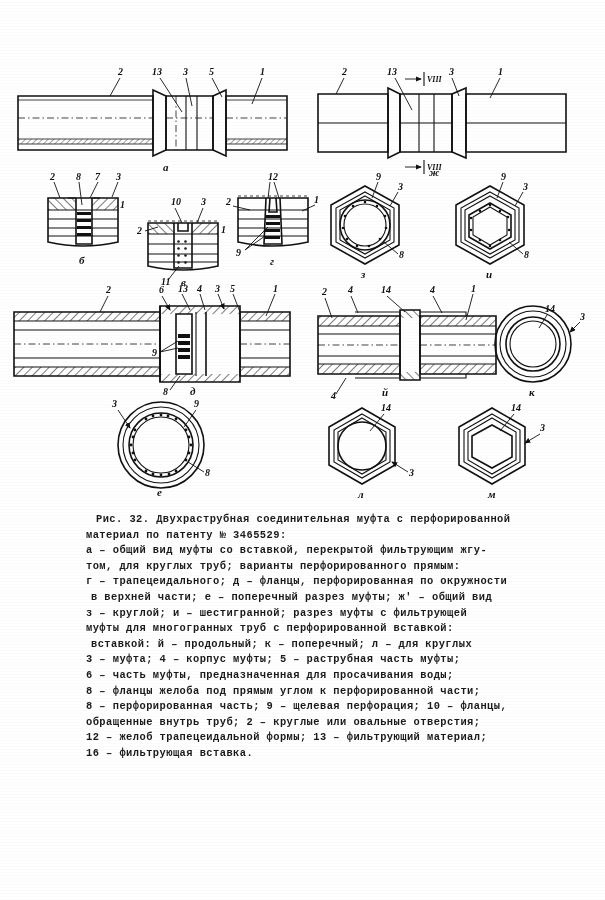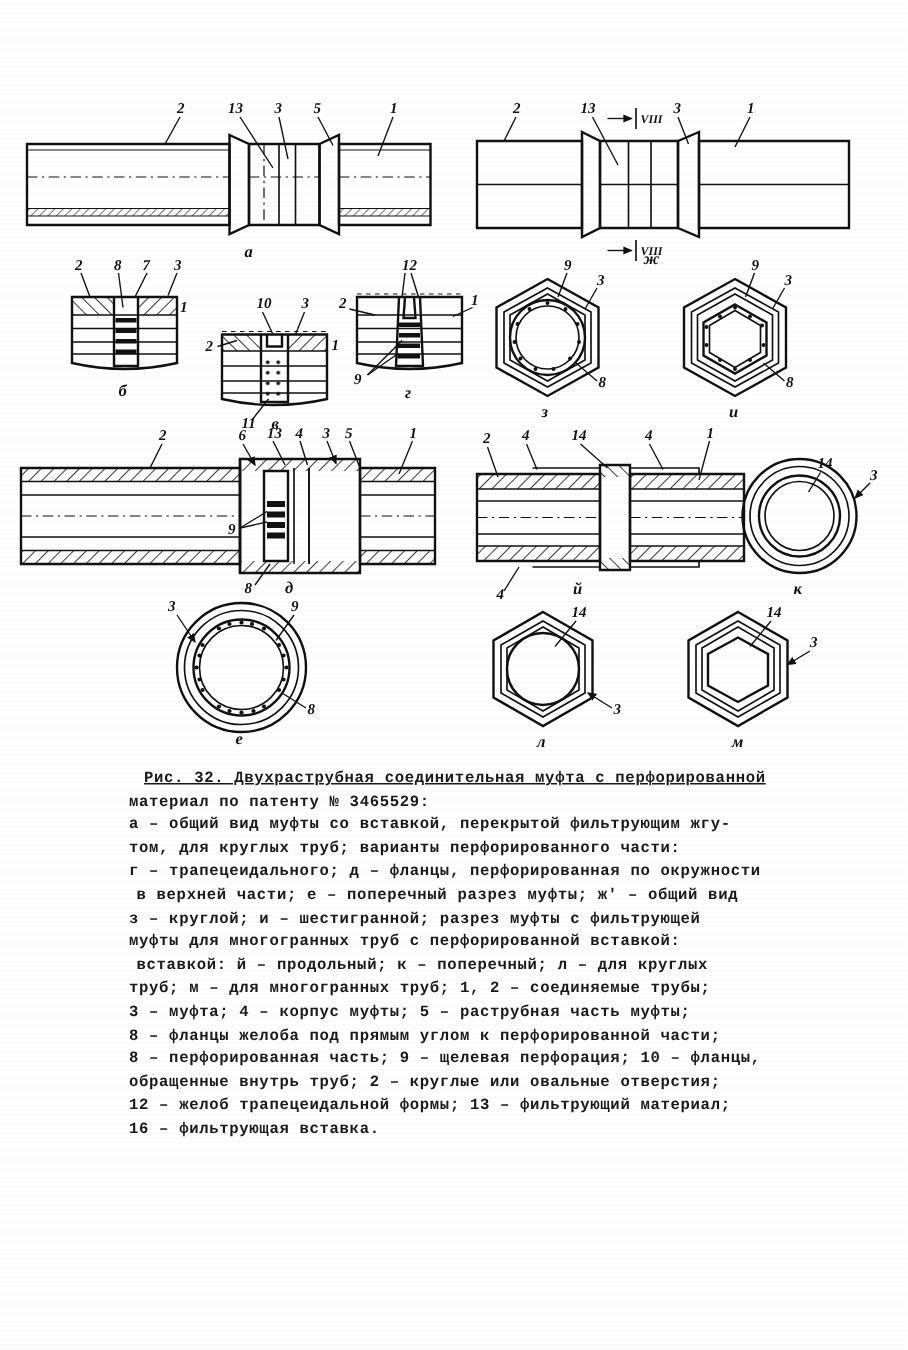--- a/index.html
+++ b/index.html
@@ -27,21 +27,21 @@
   .cap-line{
     font-family:"Liberation Mono","DejaVu Sans Mono",monospace;
     font-size:10.4px;
     line-height:15.6px;
     letter-spacing:0.45px;
     color:#1a1a1a;
     white-space:pre;
     font-weight:600;
     -webkit-font-smoothing:none;
   }
-  .cap-line.indent{padding-left:10px;text-decoration:underline;}
+  .cap-line.indent{padding-left:10px;}
   .cap-line.indent2{padding-left:5px;}
 
   
   #grain{
     position:absolute;left:0;top:0;width:605px;height:900px;
     pointer-events:none;
     opacity:.035;
     background:
       repeating-linear-gradient(0deg,rgba(0,0,0,.5) 0px,rgba(0,0,0,.5) 1px,transparent 1px,transparent 3px);
   }
@@ -458,28 +458,28 @@
       <text class="let" x="488" y="498">м</text>
     </g>
 
   </svg>
   </div>
 
   <div id="caption">
     <div class="cap-line indent">Рис. 32. Двухраструбная соединительная муфта с перфорированной</div>
     <div class="cap-line">материал по патенту № 3465529:</div>
     <div class="cap-line">а – общий вид муфты со вставкой, перекрытой фильтрующим жгу-</div>
-    <div class="cap-line">том, для круглых труб; варианты перфорированного части:</div>
+    <div class="cap-line">том, для круглых труб; варианты перфорированного прямым:</div>
     <div class="cap-line">г – трапецеидального; д – фланцы, перфорированная по окружности</div>
     <div class="cap-line indent2">в верхней части; е – поперечный разрез муфты; ж' – общий вид</div>
     <div class="cap-line">з – круглой; и – шестигранной; разрез муфты с фильтрующей</div>
     <div class="cap-line">муфты для многогранных труб с перфорированной вставкой:</div>
     <div class="cap-line indent2">вставкой: й – продольный; к – поперечный; л – для круглых</div>
-    <div class="cap-line">труб; м – для многогранных труб; 1, 2 – соединяемые трубы;</div>
     <div class="cap-line">3 – муфта; 4 – корпус муфты; 5 – раструбная часть муфты;</div>
+    <div class="cap-line">6 – часть муфты, предназначенная для просачивания воды;</div>
     <div class="cap-line">8 – фланцы желоба под прямым углом к перфорированной части;</div>
     <div class="cap-line">8 – перфорированная часть; 9 – щелевая перфорация; 10 – фланцы,</div>
     <div class="cap-line">обращенные внутрь труб; 2 – круглые или овальные отверстия;</div>
     <div class="cap-line">12 – желоб трапецеидальной формы; 13 – фильтрующий материал;</div>
     <div class="cap-line">16 – фильтрующая вставка.</div>
   </div>
 
   <div id="grain"></div>
 </div>
 

